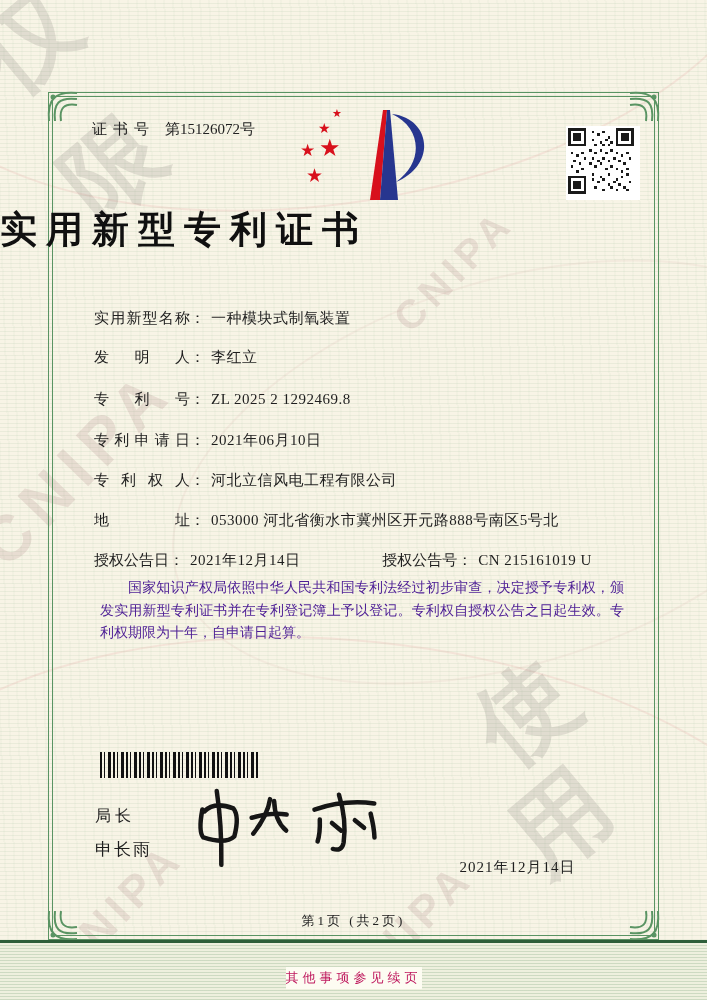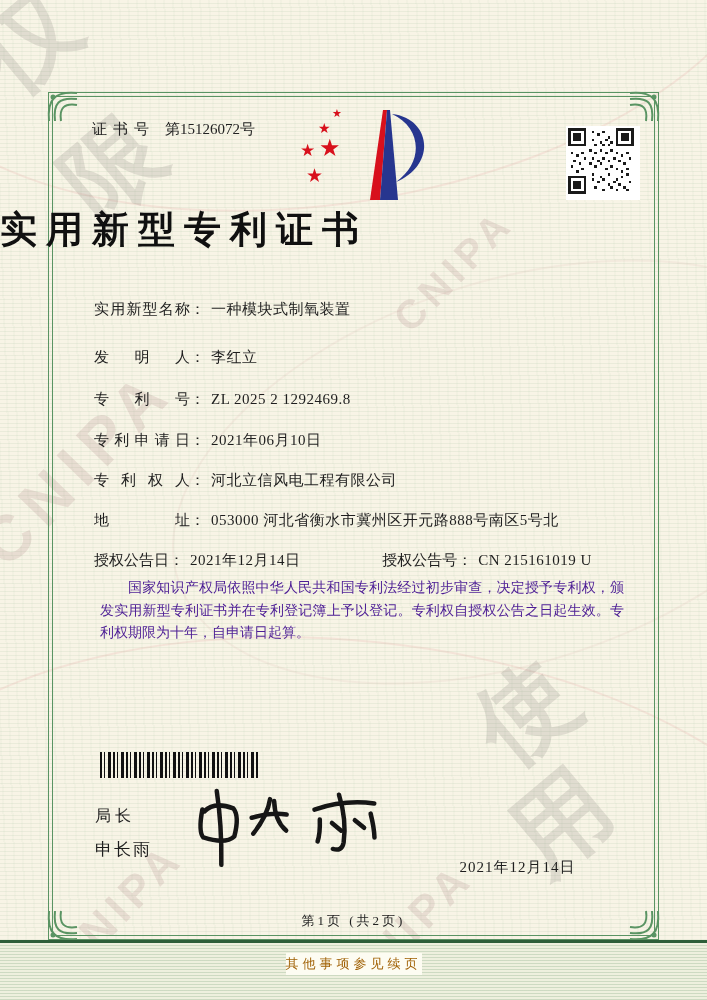--- a/index.html
+++ b/index.html
@@ -55,21 +55,21 @@
   .logo svg{position:absolute;left:58px;top:0;}
 
   .qr{position:absolute;left:566px;top:126px;width:70px;height:70px;background:#fff;padding:2px;}
   .qr svg{display:block;width:66px;height:66px;}
 
   .title{position:absolute;left:0;top:205px;width:100%;text-align:left;
     font-size:37px;font-weight:700;letter-spacing:9px;color:#101010;}
 
   .fields{position:absolute;left:94px;top:292px;width:525px;font-size:15px;}
   .frow{position:absolute;left:0;white-space:nowrap;}
-  .r1{top:8px;}.r2{top:56px;}.r3{top:98px;}.r4{top:139px;}.r5{top:179px;}.r6{top:219px;}.r7{top:259px;}
+  .r1{top:17px;}.r2{top:56px;}.r3{top:98px;}.r4{top:139px;}.r5{top:179px;}.r6{top:219px;}.r7{top:259px;}
   .lbl{display:inline-block;width:96px;text-align:justify;text-align-last:justify;vertical-align:bottom;}
   .lbl.auto{width:auto;text-align-last:auto;}
   .val{margin-left:6px;letter-spacing:0.5px;}
   .pair2{margin-left:78px;}
 
   .body-text{position:absolute;left:100px;top:577px;width:524px;
     font-size:14px;line-height:1.62;text-align:justify;color:#4c1d95;}
   .body-text p{margin:0 0 6px;text-indent:2em;}
 
   .barcode{position:absolute;left:100px;top:752px;width:160px;height:26px;
@@ -80,22 +80,22 @@
   .director-name{position:absolute;left:95px;top:838px;font-size:17px;letter-spacing:2px;}
   .signature{position:absolute;left:185px;top:778px;width:235px;height:95px;transform:rotate(-2deg);}
   .sign-date{position:absolute;left:420px;top:858px;width:195px;text-align:center;font-size:15px;letter-spacing:1px;}
 
   .page-info{position:absolute;left:0;top:912px;width:100%;text-align:center;font-size:13px;letter-spacing:3px;color:#222;}
 
   .bottom-band{position:absolute;left:0;top:940px;width:707px;height:60px;z-index:3;
     border-top:3px solid #2e5f3a;text-align:center;
     background:#eef0de;
     background-image:repeating-linear-gradient(0deg, rgba(90,140,95,0.22) 0 1px, transparent 1px 3px);}
-  .note{display:inline-block;margin-top:10px;background:#fdfcf2;padding:2px 0;
-    font-size:13px;letter-spacing:4px;color:#a16207;}
+  .note{display:inline-block;margin-top:24px;background:#fdfcf2;padding:2px 0;
+    font-size:13px;letter-spacing:4px;color:#be185d;}
 </style>
 </head>
 <body>
 
 <div class="texture"></div>
 <div class="curve c1"></div>
 <div class="curve c2"></div>
 <div class="curve c3"></div>
 
 <div class="wm wm-char wm1">仅</div>

